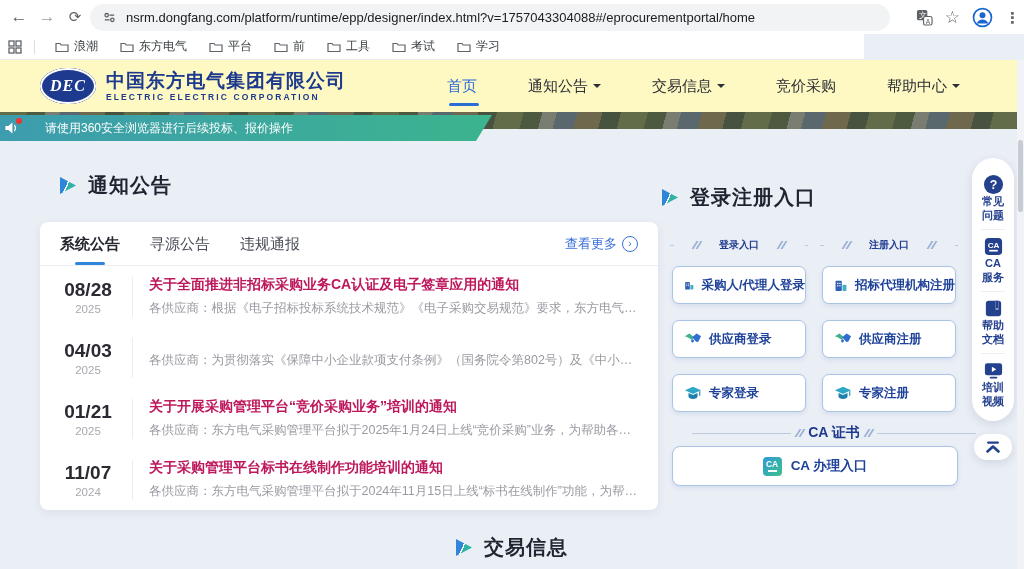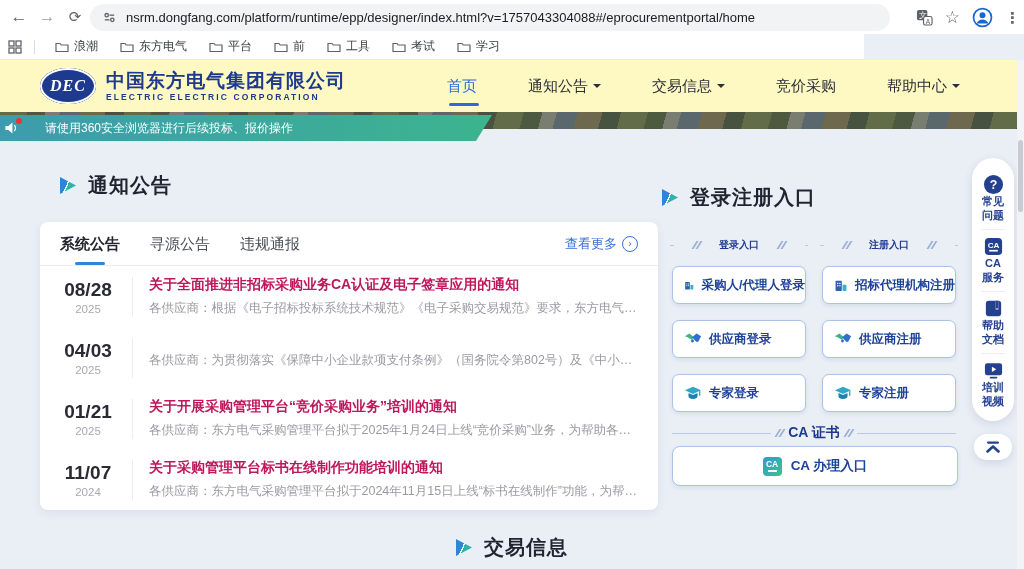--- a/index.html
+++ b/index.html
@@ -79,21 +79,21 @@
   .login-head{position:absolute;left:662px;top:184px;}
   .mini-div{position:absolute;top:238px;width:138px;display:flex;align-items:center;gap:20px;color:#1e3a8f;
     font-weight:bold;font-size:10px;}
   .mini-div .dln{height:1px;background:#bcc9df;flex:1;}
   .sl{display:inline-flex;gap:2.5px;}
   .sl i{width:1.5px;height:8px;background:#9ab0d4;transform:skewX(-32deg);display:block;}
   .btn-grid{position:absolute;left:672px;top:266px;width:284px;display:grid;grid-template-columns:134px 134px;
     grid-column-gap:16px;grid-row-gap:12px;gap:16px;}
   .lbtn{height:38px;background:#fff;border:1px solid #aac4e6;border-radius:7px;box-shadow:0 2px 4px rgba(30,80,160,.10);
     display:flex;align-items:center;gap:7px;padding-left:11px;box-sizing:border-box;color:#1e4199;font-size:12.5px;font-weight:600;white-space:nowrap;}
-  .ca-div{position:absolute;left:672px;top:424px;width:284px;display:flex;align-items:center;gap:6px;color:#1e3a8f;
+  .ca-div{position:absolute;left:692px;top:424px;width:284px;display:flex;align-items:center;gap:6px;color:#1e3a8f;
     font-weight:bold;font-size:14px;}
   .ca-div .dln{height:1px;background:#bcc9df;flex:1;}
   .ca-btn{position:absolute;left:672px;top:446px;width:284px;height:38px;background:#fff;border:1px solid #aac4e6;border-radius:8px;
     box-shadow:0 2px 4px rgba(30,80,160,.10);display:flex;align-items:center;justify-content:center;gap:9px;
     color:#1e4199;font-size:13.5px;font-weight:600;}
   .ca-badge{width:19px;height:19px;border-radius:4px;background:linear-gradient(135deg,#2e9ad8,#3fc08a);
     display:flex;flex-direction:column;align-items:center;justify-content:center;}
   .ca-badge b{color:#fff;font-size:8.5px;line-height:9px;}
   .ca-badge i{display:block;width:9px;height:1.5px;background:#fff;margin-top:1px;}
 

